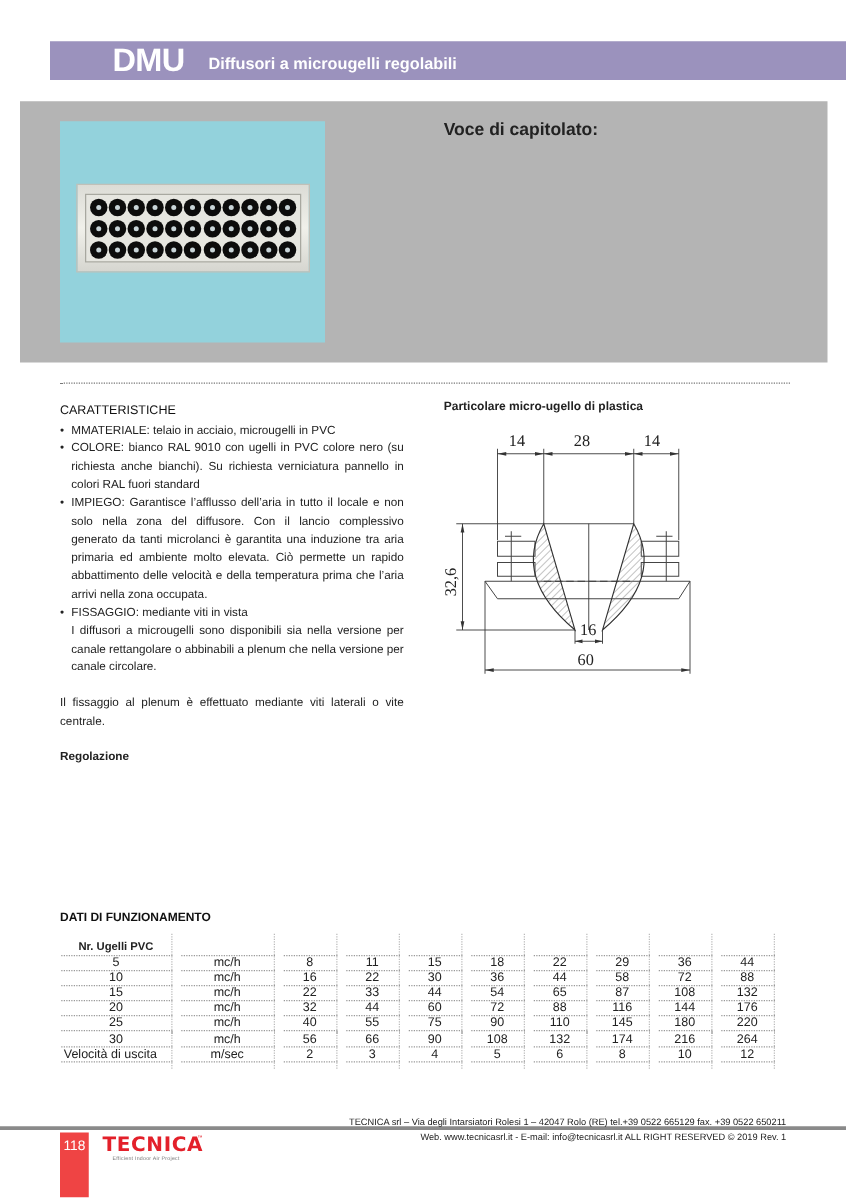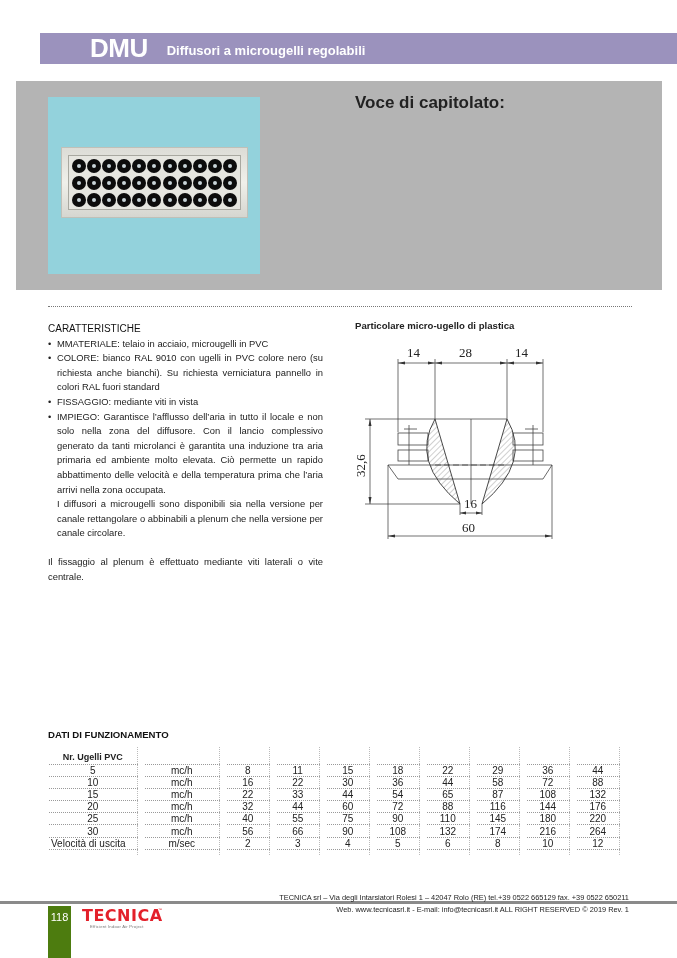--- a/index.html
+++ b/index.html
@@ -41,21 +41,21 @@
       width: 14px; height: 14px; border-radius: 50%; background: #0c0c0c; position: relative;
     }
     .nozzle::after {
       content: ""; position: absolute; left: 5px; top: 5px; width: 4px; height: 4px;
       border-radius: 50%; background: #c8d4d8;
     }
     .voce {
       position: absolute; left: 355px; top: 94px; width: 275px;
       font-size: 12.4px; line-height: 18px; color: #222;
     }
-    .voce-title { font-weight: bold; font-size: 17px; }
+    .voce-title { font-weight: bold; font-size: 14px; }
     .voce-body { text-align: justify; }
     .dotted-sep {
       position: absolute; left: 48px; top: 306px; width: 584px; height: 0;
       border-top: 1px dotted #777;
     }
     .left-col {
       position: absolute; left: 48px; top: 322px; width: 275px;
       font-size: 9.4px; line-height: 14.6px; color: #222;
     }
     .sec-title { font-size: 10px; font-weight: normal; color: #111; text-transform: uppercase; }
@@ -89,21 +89,21 @@
     table.dati tr.head td.empty { border-bottom: 1px dotted #999; }
     table.dati td.first { width: 88px; }
     table.dati td.unit { width: 74px; }
     table.dati td.val { width: 42px; }
     table.dati tr.last td.first { text-align: left; padding-left: 2px; }
     table.dati tr.pad td { height: 6px; border-bottom: none; }
     .footer-line {
       position: absolute; left: 0; top: 901px; width: 677px; height: 3px; background: #8a8a8a;
     }
     .page-tab {
-      position: absolute; left: 48px; top: 906px; width: 23px; height: 52px; background: #4d7c0f;
+      position: absolute; left: 48px; top: 906px; width: 23px; height: 52px; background: #ef4444;
       color: #fff; font-size: 11px; text-align: center; padding-top: 5px;
     }
     .logo {
       position: absolute; left: 82px; top: 906px; font-family: "DejaVu Sans", sans-serif;
       font-weight: bold; font-size: 16px; color: #e3202a; letter-spacing: 0.5px;
     }
     .logo-tm { position: absolute; left: 158px; top: 907px; font-size: 4px; color: #e3202a; }
     .logo-sub {
       position: absolute; left: 90px; top: 924px; font-size: 4.2px; color: #777; letter-spacing: 0.2px;
     }
@@ -166,27 +166,28 @@
   <div class="voce-title">Voce di capitolato:</div>
 </div>
 
 <div class="dotted-sep"></div>
 
 <div class="left-col">
   <div class="sec-title">CARATTERISTICHE</div>
   <ul class="bul-list">
     <li>MMATERIALE: telaio in acciaio, microugelli in PVC</li>
     <li>COLORE: bianco RAL 9010 con ugelli in PVC colore nero (su richiesta anche bianchi). Su richiesta verniciatura pannello in colori RAL fuori standard</li>
+    <li>IMPIEGO: Garantisce l’afflusso dell’aria in tutto il locale e non solo nella zona del diffusore. Con il lancio complessivo generato da tanti microlanci è garantita una induzione tra aria primaria ed ambiente molto elevata. Ciò permette un rapido abbattimento delle velocità e della temperatura prima che l’aria arrivi nella zona occupata.</li>
     <li>FISSAGGIO: mediante viti in vista</li>
-    <li>IMPIEGO: Garantisce l’afflusso dell’aria in tutto il locale e non solo nella zona del diffusore. Con il lancio complessivo generato da tanti microlanci è garantita una induzione tra aria primaria ed ambiente molto elevata. Ciò permette un rapido abbattimento delle velocità e della temperatura prima che l’aria arrivi nella zona occupata.</li>
   </ul>
   <div class="indent">I diffusori a microugelli sono disponibili sia nella versione per canale rettangolare o abbinabili a plenum che nella versione per canale circolare.</div>
   <div class="gap"></div>
   <div class="para">Il fissaggio al plenum è effettuato mediante viti laterali o vite centrale.</div>
   <div class="gap"></div>
+  <div class="bold">Regolazione</div>
 </div>
 
 <div class="drawing-title">Particolare micro-ugello di plastica</div>
 <svg class="drawing" viewBox="0 0 215 205" xmlns="http://www.w3.org/2000/svg">
   <defs>
     <pattern id="hatch" width="4" height="4" patternUnits="userSpaceOnUse" patternTransform="rotate(45)">
       <line x1="0" y1="0" x2="0" y2="4" stroke="#777" stroke-width="0.7"></line>
     </pattern>
   </defs>
 

